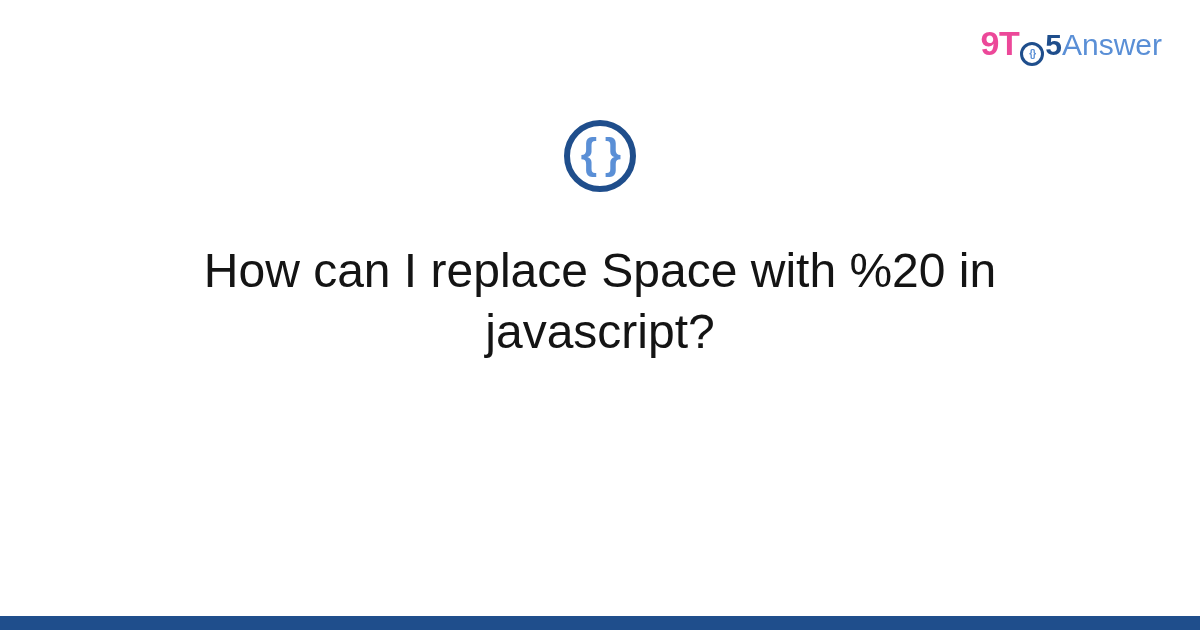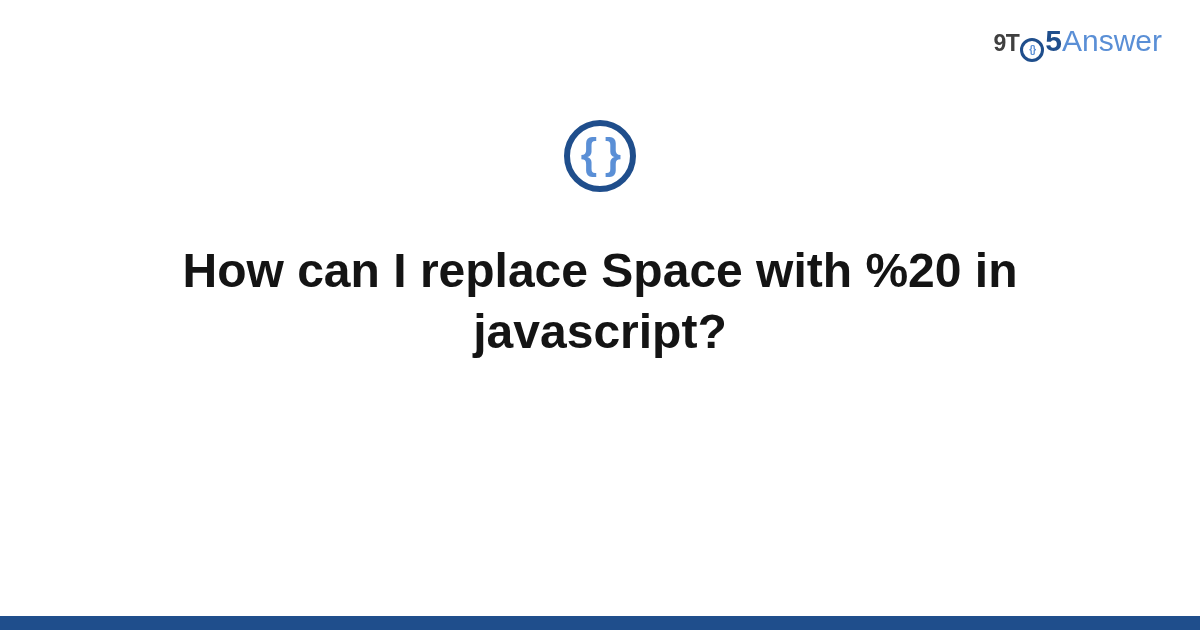--- a/index.html
+++ b/index.html
@@ -12,21 +12,21 @@
       overflow: hidden;
     }
     .logo {
       position: absolute;
       top: 24px;
       right: 38px;
       display: flex;
       align-items: baseline;
       font-weight: 600;
     }
-    .logo-9t { font-size: 23px; color: #404040; letter-spacing: -0.5px; }
+    .logo-9t { font-size: 34px; color: #ec4899; letter-spacing: -0.5px; }
     .logo-o {
       display: inline-flex;
       align-items: center;
       justify-content: center;
       width: 24px;
       height: 24px;
       border: 3px solid #1f4e8c;
       border-radius: 50%;
       margin: 0 1px;
       position: relative;
@@ -59,21 +59,21 @@
       font-weight: 700;
       color: #5a8fd6;
       letter-spacing: -2px;
       line-height: 1;
       font-family: "Segoe UI", Arial, sans-serif;
       position: relative;
       top: -2px;
     }
     .title {
       font-size: 48px;
-      font-weight: 700;
+      font-weight: 400;
       color: #141414;
       text-align: center;
       max-width: 1000px;
       line-height: 1.28;
     }
     .footer-bar {
       position: absolute;
       bottom: 0;
       left: 0;
       right: 0;

